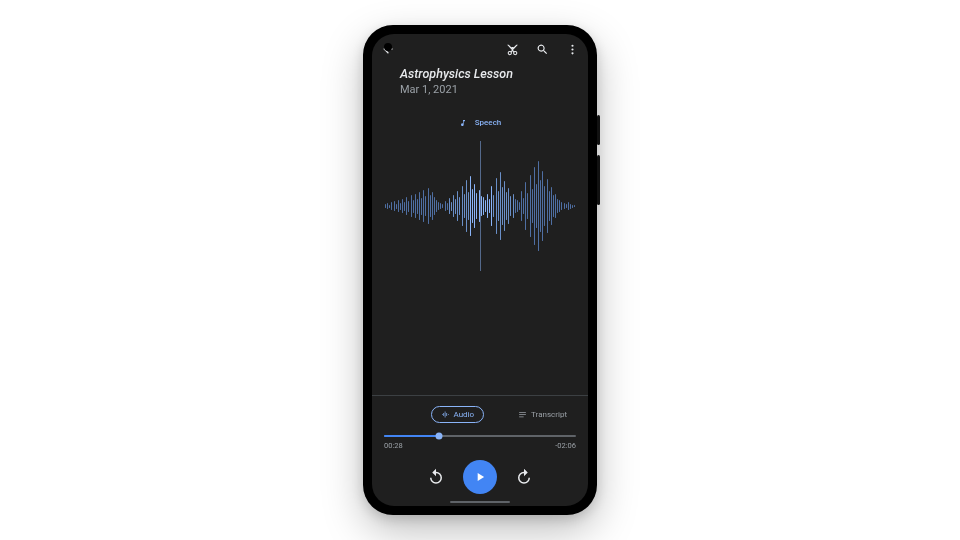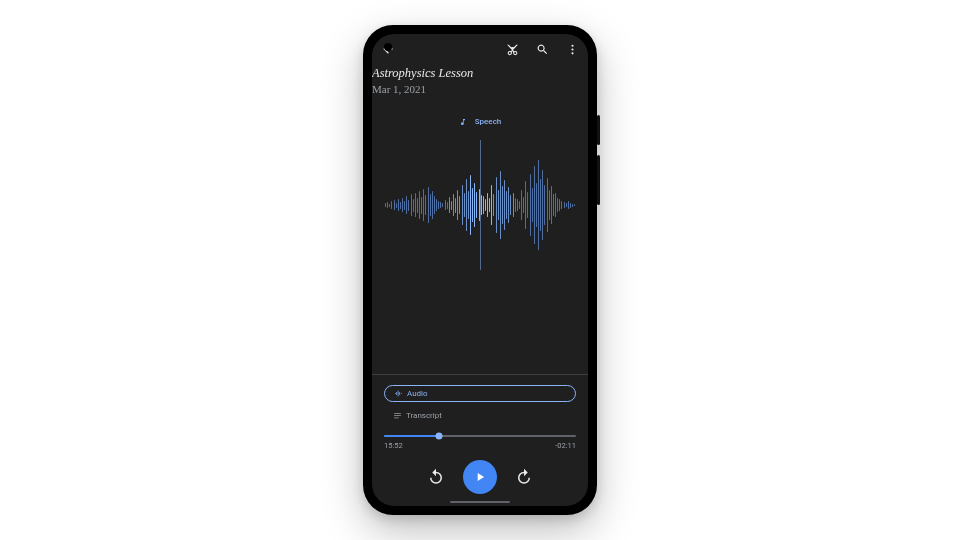--- a/index.html
+++ b/index.html
@@ -43,21 +43,21 @@
       font-size: 8px; font-weight: 500;
     }
     .status-right { display: flex; align-items: center; gap: 2px; }
     .status-right svg { display:block; }
     .app-bar {
       height: 30px; display: flex; align-items: center;
       padding: 0 8px; justify-content: space-between;
     }
     .app-bar-left, .app-bar-right { display: flex; align-items: center; gap: 14px; }
     .icon-btn { width: 16px; height: 16px; display:flex; align-items:center; justify-content:center; cursor:pointer; }
-    .title-block { padding: 2px 0 8px; font-family: Liberation Serif, serif; }
+    .title-block { padding: 2px 28px 8px; }
     .rec-title { font-size: 12.5px; font-style: italic; font-weight: 500; color: #e8eaed; }
     .rec-date { font-size: 11px; color: #9aa0a6; margin-top: 2px; }
     .waveform-area {
       flex: 1; position: relative; display:flex; flex-direction:column;
       align-items:center;
     }
     .speech-chip {
       margin-top: 14px;
       display:flex; align-items:center; gap:8px;
       color: #8ab4f8; font-size: 8px; font-weight:500;
@@ -76,21 +76,21 @@
       width: 1.2px;
       background: #4f6fa3;
       border-radius: 1px;
     }
     .wave-bar.near { background:#6a8fc7; }
     .wave-bar.hot { background:#8ab4f8; }
     .bottom-panel {
       border-top: 1px solid #3c4043;
       padding: 10px 12px 12px;
     }
-    .view-tabs { display:flex; justify-content:flex-end; gap:6px; margin-bottom: 12px; flex-direction: column; }
+    .view-tabs { display:flex; justify-content:flex-end; gap:25px; margin-bottom: 12px; }
     .chip {
       display:flex; align-items:center; gap:4px;
       font-size: 8px; padding: 3px 9px;
       border-radius: 11px;
       cursor: pointer;
     }
     .chip.active {
       border: 1px solid #8ab4f8; color:#8ab4f8;
     }
     .chip.inactive { color:#9aa0a6; }
@@ -281,22 +281,22 @@
             </svg>
           <span>Transcript</span>
         </div>
       </div>
 
       <div class="seek-track">
         <div class="seek-fill" id="seek-fill" style="width: 28.4%;"></div>
         <div class="seek-thumb" id="seek-thumb" style="left: 28.4%;"></div>
       </div>
       <div class="time-row">
-        <span>15:52</span>
-        <span>-02:11</span>
+        <span>00:28</span>
+        <span>-02:06</span>
       </div>
 
       <div class="controls-row">
         <span class="rewind-btn">
           <svg width="18" height="18" viewBox="0 0 24 24" fill="#e8eaed">
               <path d="M12 5V1L7 6l5 5V7a6 6 0 11-6 6H4a8 8 0 108-8z"></path>
             </svg>
         </span>
         <span class="play-btn">
           <svg width="14" height="14" viewBox="0 0 24 24" fill="#fff">

